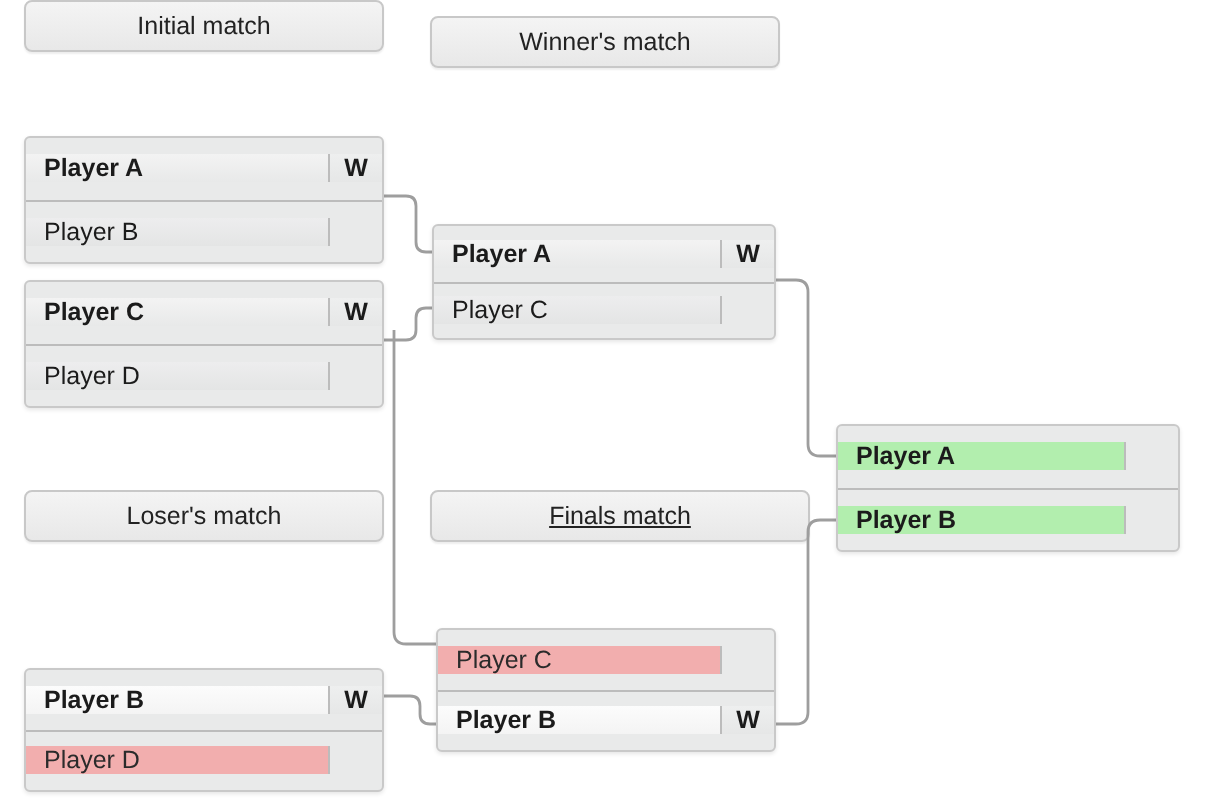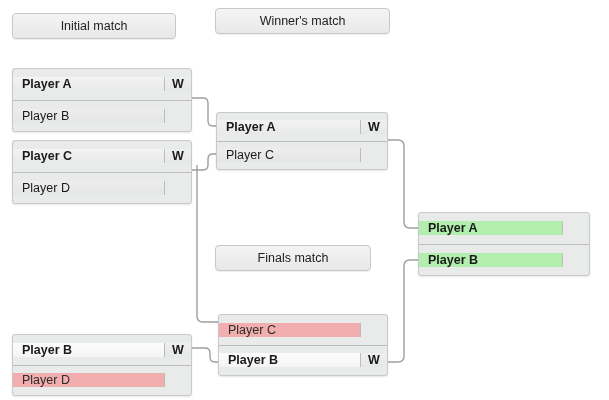--- a/index.html
+++ b/index.html
@@ -111,27 +111,28 @@
     fill: none;
     stroke: #9e9e9e;
     stroke-width: 1.4;
   }
 </style>
 </head>
 <body>
 
 <div id="bracket">
 
-  <div class="stage-label" style="left:12px;  top:13px;   width:164px;">Initial match</div>
+  <div class="stage-label" style="left:12px;  top:0;   width:180px;">Initial match</div>
 
   <div class="stage-label" style="left:215px; top:8px;   width:175px;">Winner's match</div>
 
 
-
-  <div class="stage-label" style="left:215px; top:245px; width:156px;">Finals match</div>
+  <div class="stage-label" style="left:12px;  top:245px; width:180px;">Loser's match</div>
+
+  <div class="stage-label" style="left:215px; top:245px; width:190px;text-decoration:underline;">Finals match</div>
 
   <svg id="links" width="609" height="400" viewBox="0 0 609 400">
 
     <path d="M 192 98 H 203 Q 208 98 208 103 V 121 Q 208 126 213 126 H 216"></path>
 
     <path d="M 192 170 H 203 Q 208 170 208 165 V 159 Q 208 154 213 154 H 216"></path>
 
     <path d="M 388 140 H 398 Q 404 140 404 146 V 222 Q 404 228 410 228 H 418"></path>
 
     <path d="M 388 362 H 398 Q 404 362 404 356 V 266 Q 404 260 410 260 H 418"></path>

